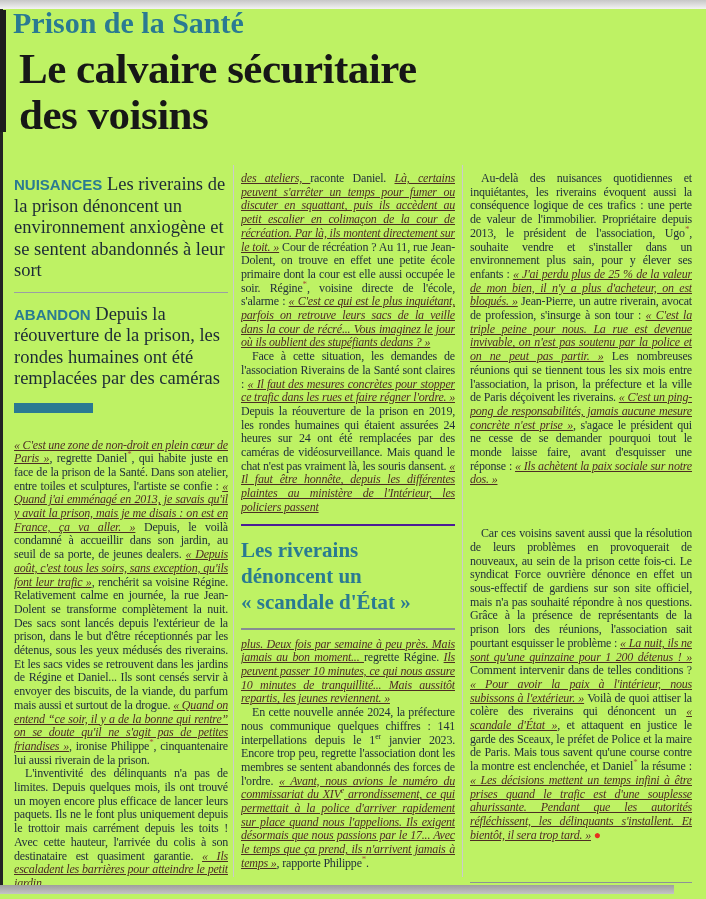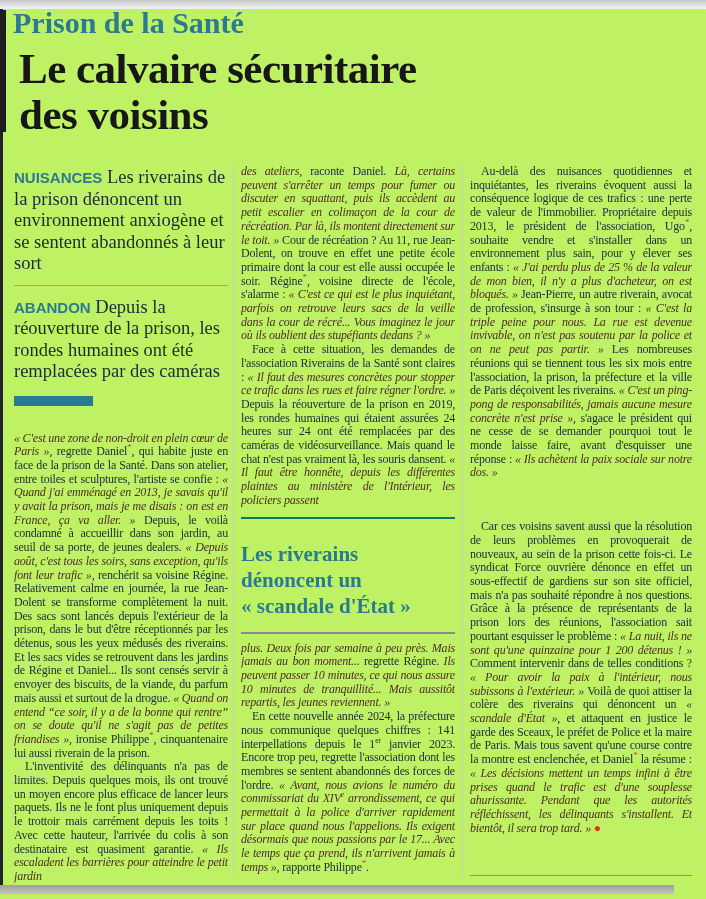--- a/index.html
+++ b/index.html
@@ -8,39 +8,39 @@
   .top-strip{position:absolute;left:0;top:0;width:706px;height:9px;
              background:linear-gradient(180deg,#c7c7c7,#f3f3f3);}
   .left-edge{position:absolute;left:0;top:9px;width:3px;height:878px;background:#232323;}
   .headline-tick{position:absolute;left:0;top:10px;width:6px;height:122px;background:#1d1d1d;}
   .kicker{position:absolute;left:13px;top:6px;font-size:30px;line-height:34px;
           font-weight:bold;color:#2a7a92;}
   .headline{position:absolute;left:11px;top:38px;margin:8px;font-size:43px;line-height:46px;
             font-weight:bold;color:#171717;letter-spacing:-0.5px;white-space:pre-line;}
   .colrule{position:absolute;top:165px;height:712px;width:1px;background:#cbcbcb;}
   #crule1{left:233px;} #crule2{left:462px;}
-  .col{position:absolute;top:165px;display:flex;flex-direction:column;overflow:hidden;}
+  .col{position:absolute;top:172px;display:flex;flex-direction:column;overflow:hidden;}
   .col > *{flex:0 0 auto;}
   #col0{left:14px;width:214px;height:718px;}
   #col1{left:241px;width:214px;height:718px;}
   #col2{left:470px;width:222px;height:722px;gap:40px;}
   .lead{margin:2px 0 0;font-size:18.5px;line-height:21.5px;color:#1d2a36;}
   .lead-label{font-family:"Liberation Sans","DejaVu Sans",sans-serif;font-weight:bold;
               font-size:15px;color:#2a7a92;}
   .rule{border-top:1px solid #9b9fa3;margin:10px 0 9px;height:0;}
   .accent-bar{margin-top:13px;width:79px;height:10px;background:#2a7a92;}
   .body{margin:0;font-size:12px;line-height:13.7px;letter-spacing:-0.2px;color:#22303c;
         text-align:justify;hyphens:auto;-webkit-hyphens:auto;}
   .body.ind{text-indent:11px;}
-  .seg-q{font-style:italic;color:#4e2d24;}
+  .seg-q{font-style:italic;color:#4e2d24;text-decoration:underline;}
   .seg-a{color:#a8503a;font-size:75%;vertical-align:super;line-height:0;}
   .seg-s{font-size:65%;vertical-align:super;line-height:0;}
   .seg-qs{font-size:65%;vertical-align:super;line-height:0;font-style:italic;color:#4e2d24;}
   .seg-dot{color:#e5311f;font-size:12px;}
-  .pull{margin:9px 0 8px;padding:22px 0 13px;border-top:2px solid #0f766e;
+  .pull{margin:9px 0 8px;padding:11px 0 13px;border-top:2px solid #4c1d95;
         border-bottom:2px solid #878d92;font-weight:bold;font-size:21px;line-height:26px;
         color:#2a7a92;white-space:pre-line;}
   .rule2{border-top:1px solid #8d9296;margin-top:auto;height:0;}
   .byline{margin-top:7px;font-family:"Liberation Sans","DejaVu Sans",sans-serif;
           font-weight:bold;font-size:13px;letter-spacing:0.3px;color:#1f1f1f;text-align:right;}
   .note{margin-top:15px;font-family:"Liberation Sans","DejaVu Sans",sans-serif;
         font-weight:bold;font-size:11px;color:#1f1f1f;}
   .bottom-bar{position:absolute;left:0;top:885px;width:674px;height:9px;
               background:linear-gradient(180deg,#9e9e9e,#c4c4c4);}
 </style>

